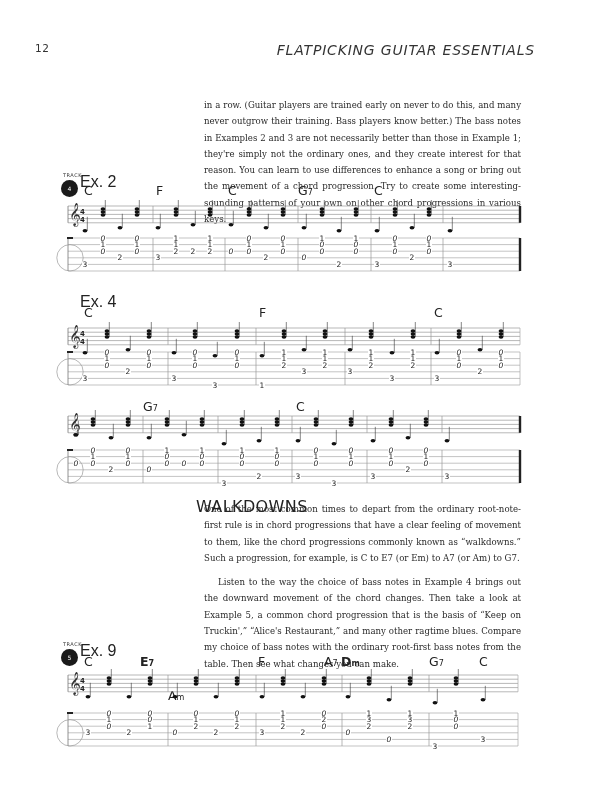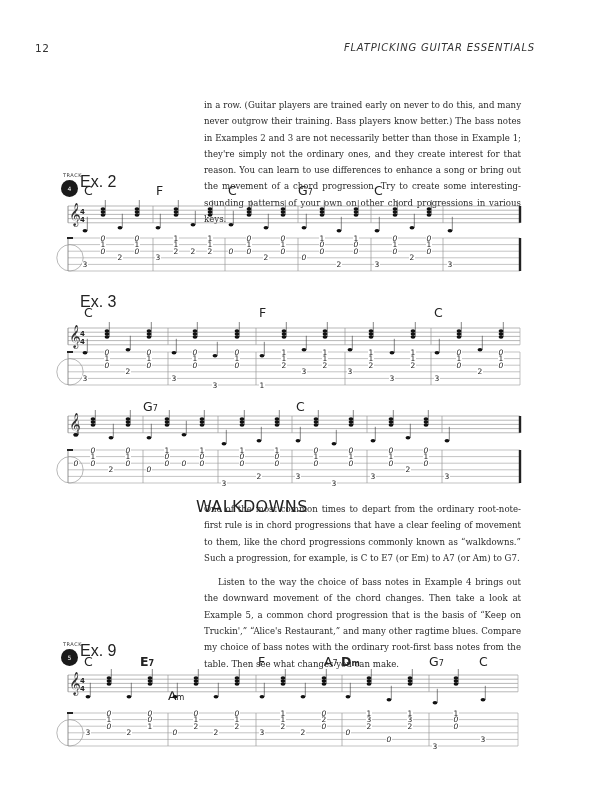--- a/index.html
+++ b/index.html
@@ -1,19 +1,19 @@
 <!DOCTYPE html>
 <html><head>
 <meta charset="utf-8">
 <style>
   html, body { margin:0; padding:0; background:#fff; }
   body { width:600px; height:788px; position:relative; overflow:hidden; font-family:"DejaVu Serif", serif; color:#222; }
   .abs { position:absolute; }
   .header-page { left:35px; top:42px; font-family:"DejaVu Sans", sans-serif; font-size:10.5px; color:#333; letter-spacing:0.5px; }
-  .header-title { right:65px; top:42px; font-family:"DejaVu Sans", sans-serif; font-size:10px; font-style:italic; color:#333; letter-spacing:0.8px; }
+  .header-title { right:65px; top:42px; font-family:"DejaVu Sans", sans-serif; font-size:14px; font-style:italic; color:#333; letter-spacing:0.8px; }
   .para { left:196px; width:333px; font-size:8.6px; line-height:16.3px; text-align:justify; color:#2a2a2a; }
   .para p { margin:8px; }
   .para p.indent { text-indent:14px; }
   .section-head { left:196px; top:497px; font-family:"DejaVu Sans", sans-serif; font-size:16px; letter-spacing:0.4px; color:#222; }
   .ex-label { font-family:Liberation Sans, sans-serif; font-size:16px; color:#222; }
   .chord { font-family:"DejaVu Sans", sans-serif; font-size:12.5px; color:#222; }
   .chord small { font-size:8px; }
   .track-badge { width:17px; height:17px; border-radius:50%; background:#1a1a1a; color:#fff; font-family:"DejaVu Sans", sans-serif; font-size:6px; text-align:center; line-height:17px; }
   .track-word { font-family:"DejaVu Sans", sans-serif; font-size:5px; letter-spacing:0.5px; color:#333; }
   svg text { font-family:"DejaVu Sans", sans-serif; }
@@ -256,21 +256,21 @@
           </g>
           <g>
             <ellipse cx="450" cy="230.8" rx="2.4" ry="1.7" fill="#111"></ellipse>
             <line x1="452.3" x2="452.3" y1="216.8" y2="230.8" stroke="#333" stroke-width="0.6"></line>
             <rect x="447" y="261.4" width="6" height="7" fill="#fff"></rect>
             <text x="450" y="266.9" font-size="7.5" text-anchor="middle" fill="#222" font-style="normal">3</text>
           </g>
         </svg>
       </div>
       <div>
-        <div class="abs ex-label" style="left: 80px; top: 293px;">Ex. 3</div>
+        <div class="abs ex-label" style="left: 80px; top: 293px;">Ex. 4</div>
         <div class="abs chord" style="left: 84px; top: 305px;"><span>C</span></div>
         <div class="abs chord" style="left: 259px; top: 305px;"><span>F</span></div>
         <div class="abs chord" style="left: 434px; top: 305px;"><span>C</span></div>
         <svg width="600" height="788" style="position:absolute;left:0;top:0;pointer-events:none;">
           <g>
             <line x1="68" x2="520" y1="328" y2="328" stroke="#999" stroke-width="0.7"></line>
             <line x1="68" x2="520" y1="332.2" y2="332.2" stroke="#999" stroke-width="0.7"></line>
             <line x1="68" x2="520" y1="336.4" y2="336.4" stroke="#999" stroke-width="0.7"></line>
             <line x1="68" x2="520" y1="340.6" y2="340.6" stroke="#999" stroke-width="0.7"></line>
             <line x1="68" x2="520" y1="344.8" y2="344.8" stroke="#999" stroke-width="0.7"></line>

